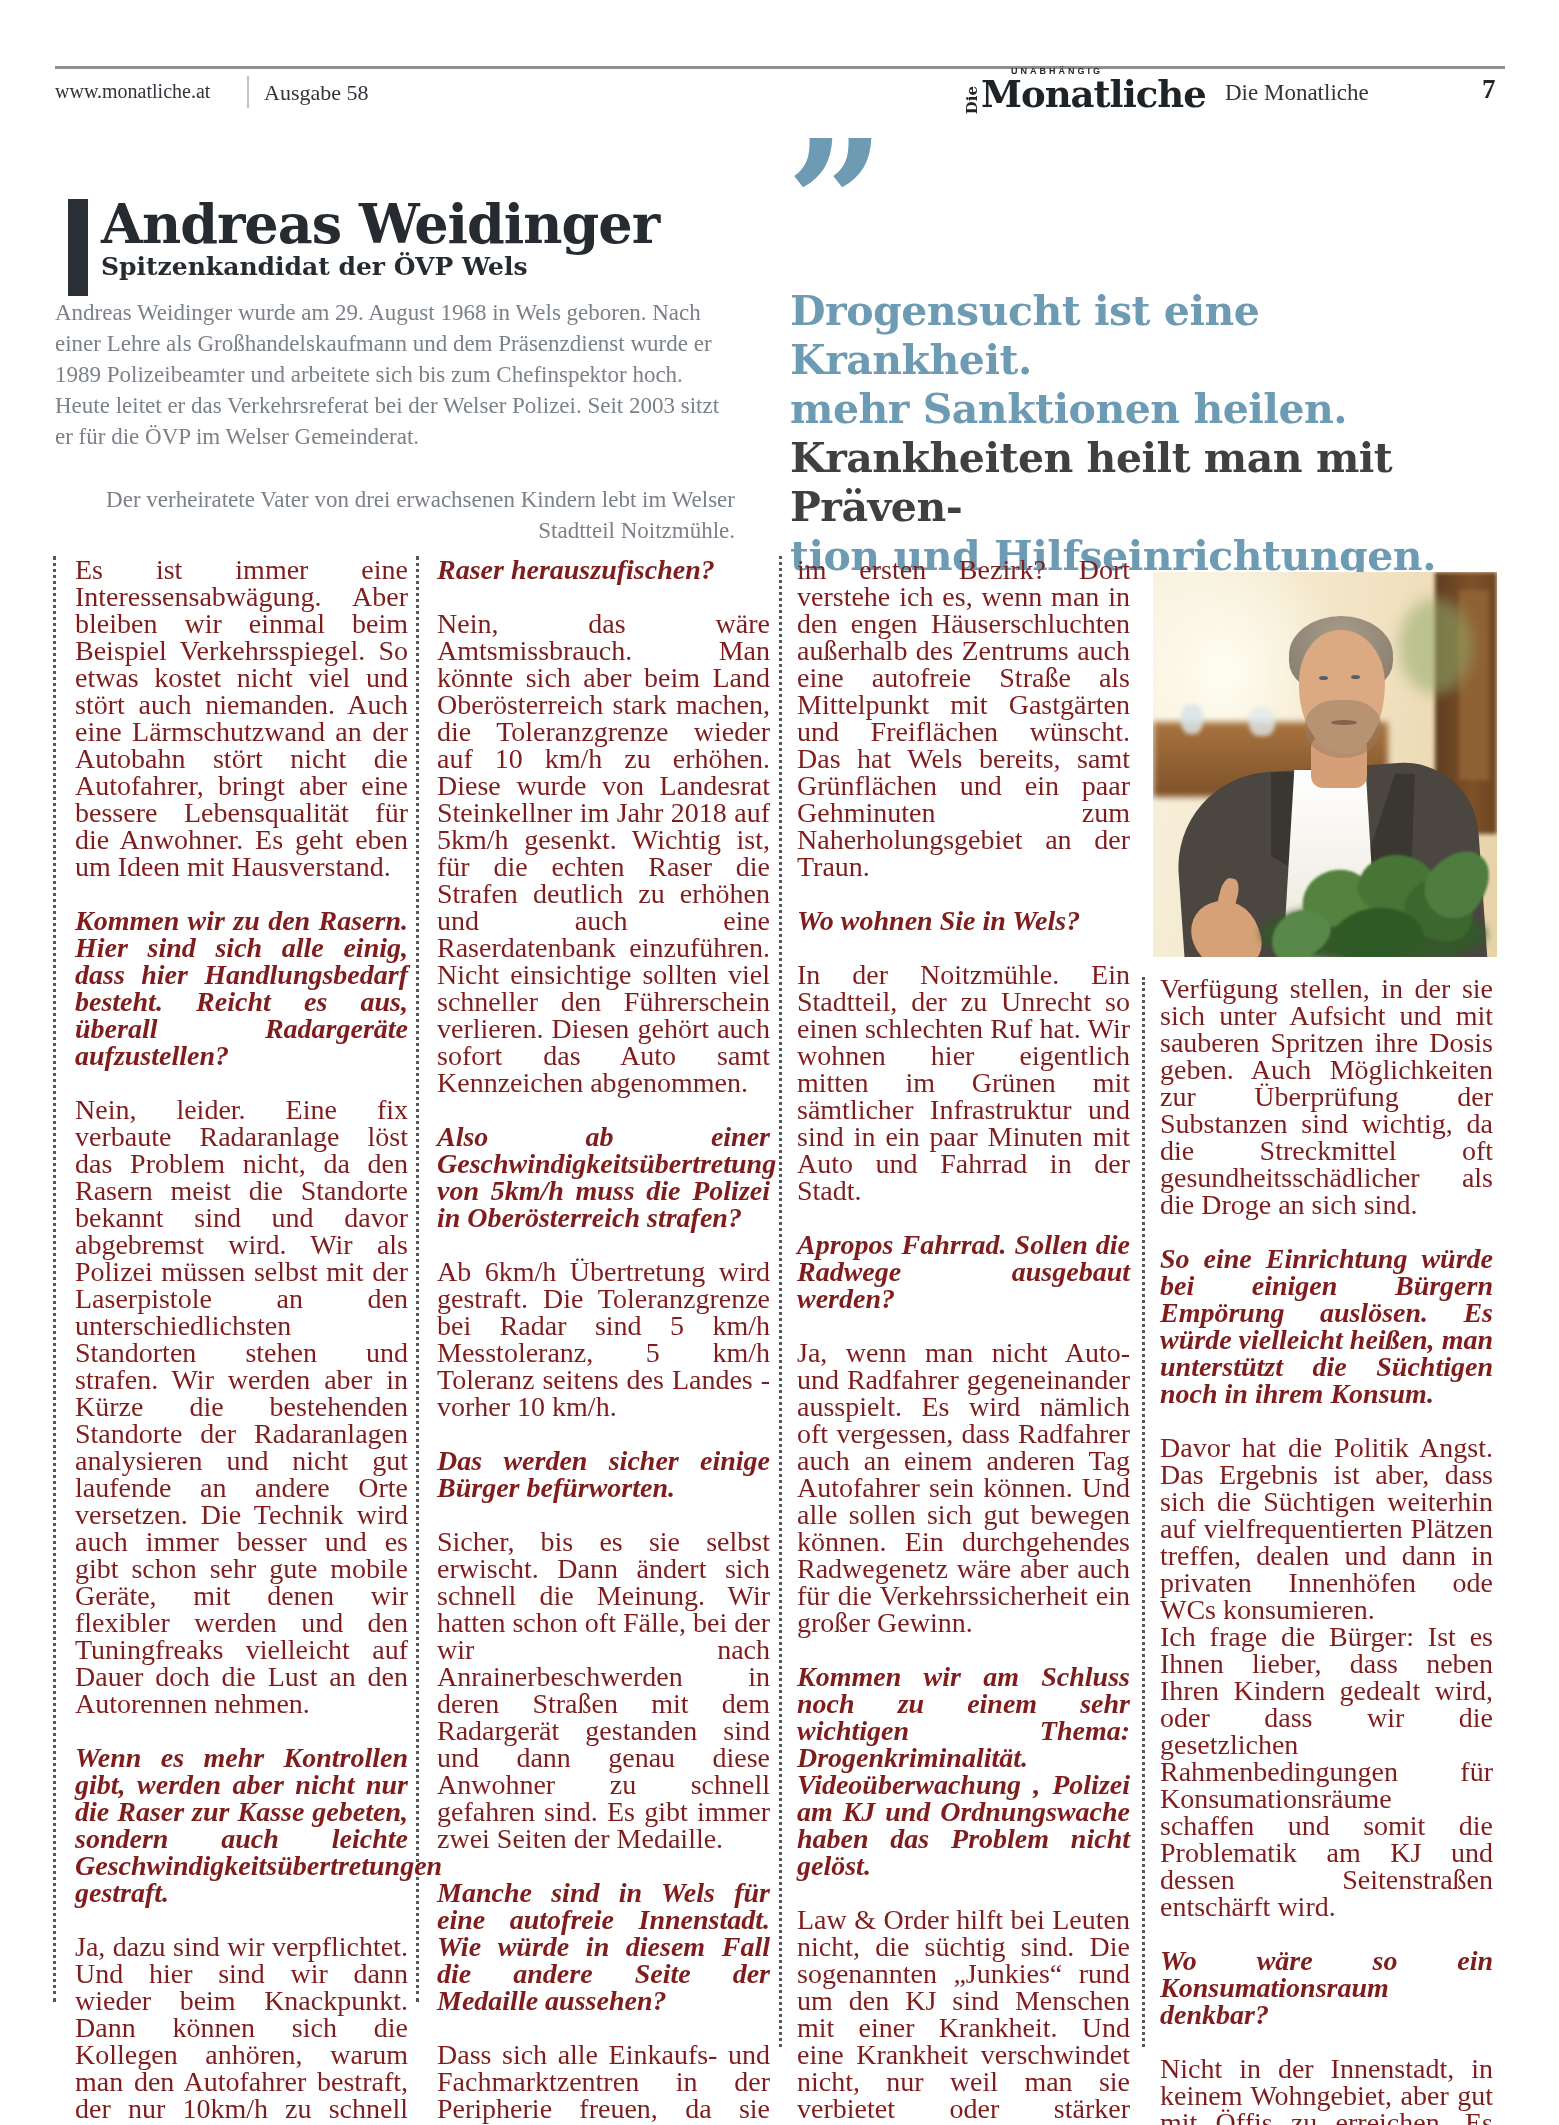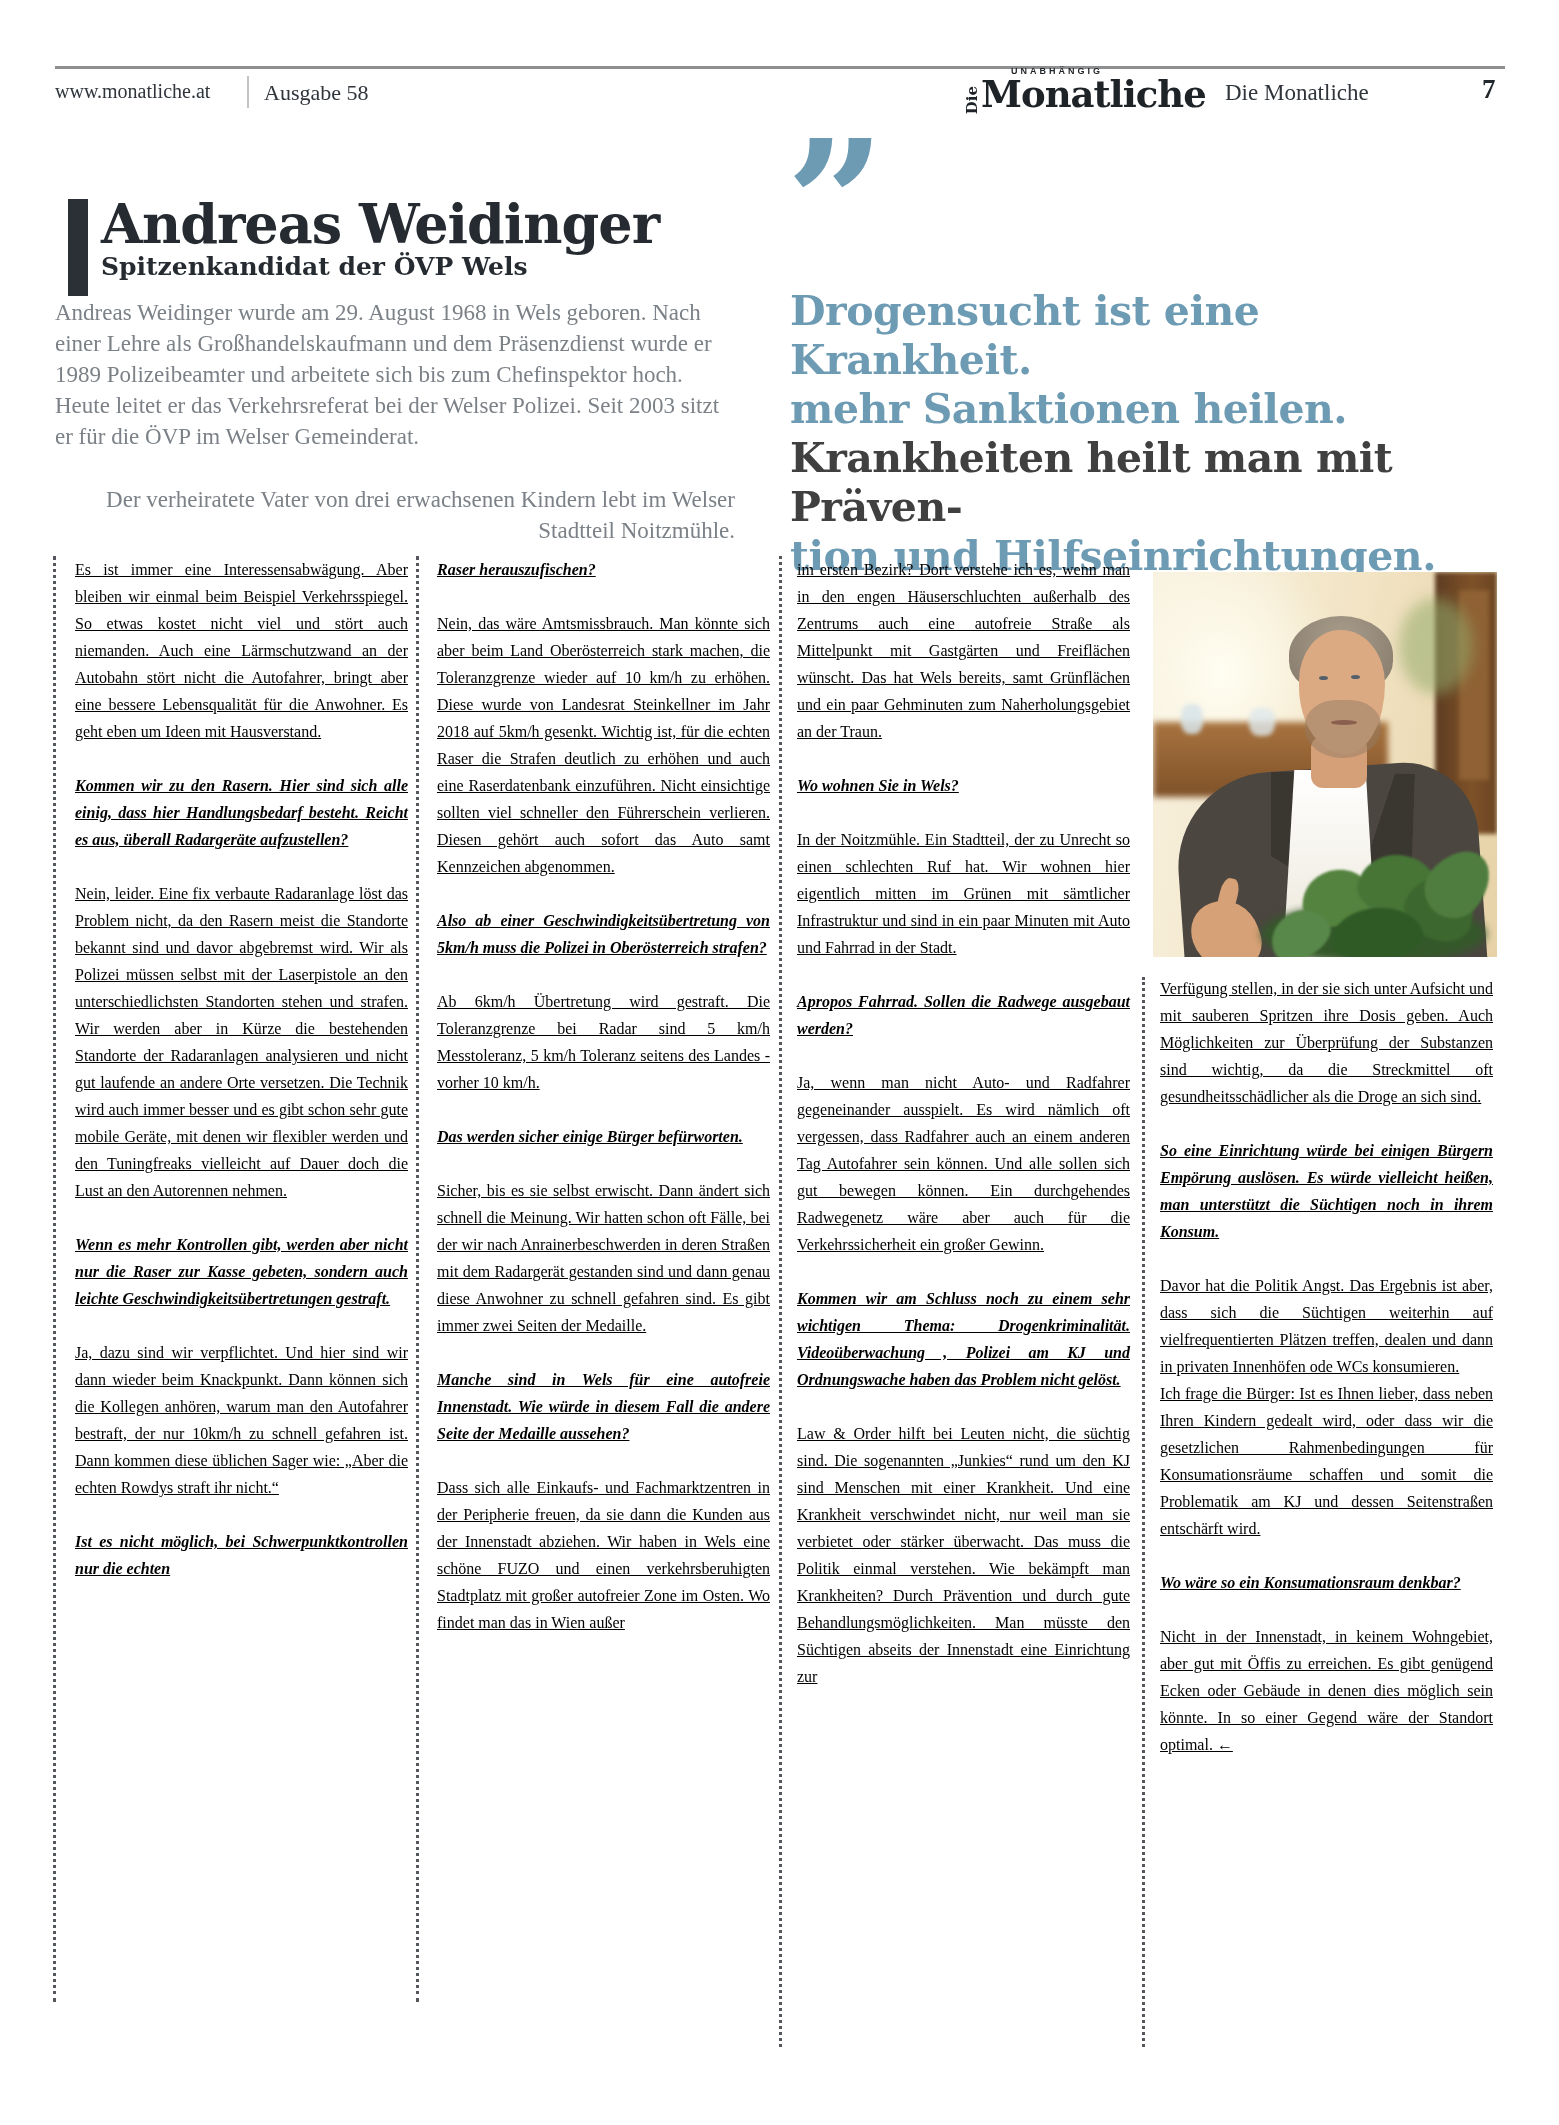--- a/index.html
+++ b/index.html
@@ -43,21 +43,21 @@
   
   .vrule{position:absolute;width:0;border-left:3px dotted #54585c;}
   .r1{left:53px;top:556px;height:1446px;}
   .r2{left:416px;top:556px;height:1446px;}
   .r3{left:779px;top:556px;height:1491px;}
   .r4{left:1142px;top:977px;height:1070px;}
 
   
   .col{position:absolute;width:333px;top:556px;text-align:justify;hyphens:auto;-webkit-hyphens:auto;}
   .c1{left:75px;} .c2{left:437px;} .c3{left:797px;} .c4{left:1160px;top:975px;}
-  .col p{margin:27px 0 0 0;font-size:16px;line-height:27px;color:#000000;text-decoration:underline;}
+  .col p{margin:27px 0 0 0;font-size:28px;line-height:27px;color:#7f1d1d;}
   .col p:first-child{margin-top:0;}
   .col p.qst{font-weight:bold;font-style:italic;}
   .col p.tight{margin-top:0;}
 
   
   .photo{position:absolute;left:1153px;top:572px;width:344px;height:385px;overflow:hidden;background:#efe3c6;}
   .photo *{position:absolute;}
   .ph-bg{inset:0;background:linear-gradient(100deg,#f8f1df 0%,#f3e6c8 45%,#e7d2a8 100%);}
   .ph-window{left:-50px;top:-40px;width:240px;height:280px;
              background:radial-gradient(closest-side,#fffef2,rgba(255,251,232,0));}

